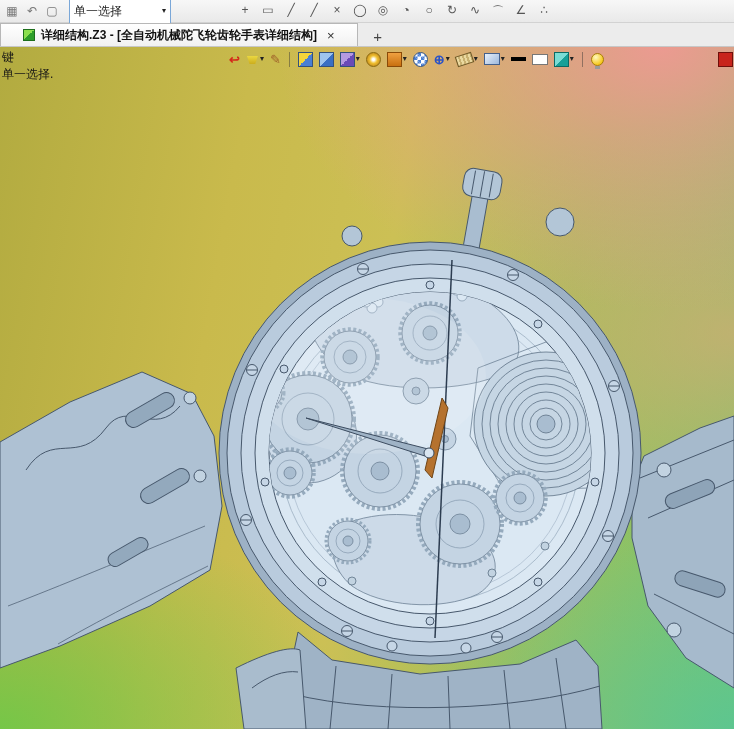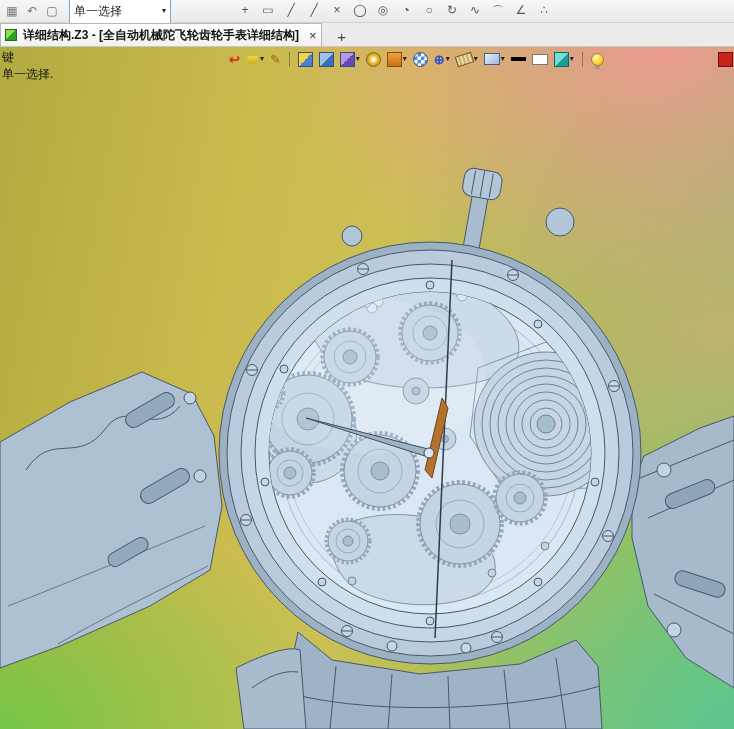--- a/index.html
+++ b/index.html
@@ -13,21 +13,21 @@
   .mini-btn{min-width:18px;height:18px;display:flex;align-items:center;justify-content:center;
             font-size:12px;color:#777;}
   .select-combo{display:flex;align-items:center;justify-content:space-between;width:92px;height:17px;
                 background:#fff;border:1px solid #7aa7d8;padding:4px 4px;font-size:12px;color:#222;margin:0 6px;}
   .tools{display:flex;gap:7px;margin-left:58px;}
   .tool{font-size:12px;color:#555;width:16px;text-align:center;}
 
   
   .tabrow{height:23px;background:#ececec;border-bottom:1px solid #c7c7c7;display:flex;
           align-items:flex-end;position:relative;z-index:5;}
-  .tab{height:22px;display:flex;align-items:center;gap:6px;padding:0 4px;
+  .tab{height:22px;display:flex;align-items:center;gap:6px;padding:0 22px;
        background:linear-gradient(#ffffff,#f1f1f1);border:1px solid #b7b7b7;border-bottom:none;
        font-size:12px;font-weight:bold;color:#111;white-space:nowrap;}
   .tab-cube{width:10px;height:10px;background:linear-gradient(135deg,#8be04e 50%,#2e9e2a 50%);
             border:1px solid #1d6e1c;flex:0 0 auto;}
   .tab-close{font-size:13px;color:#333;margin-left:4px;font-weight:normal;}
   .newtab{width:24px;height:20px;display:flex;align-items:center;justify-content:center;
           font-size:15px;color:#444;margin-left:8px;}
 
   
   .viewport{position:absolute;top:46px;left:0;width:734px;height:683px;overflow:hidden;

